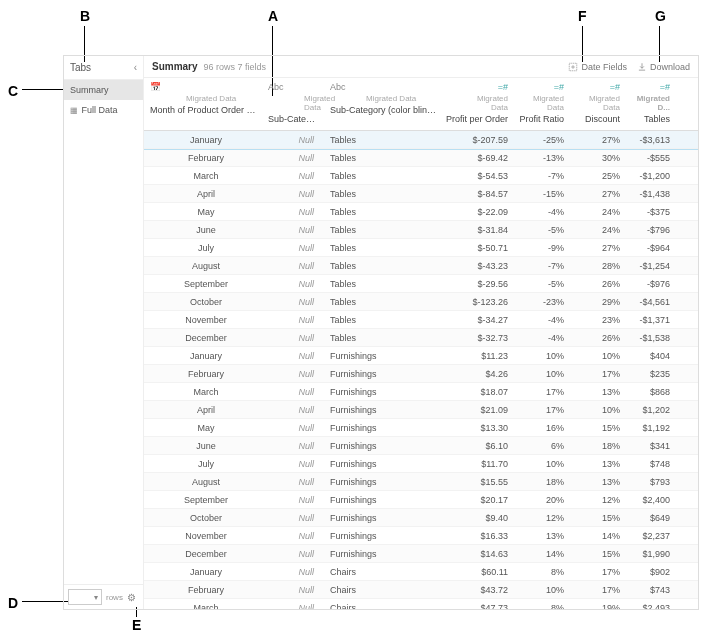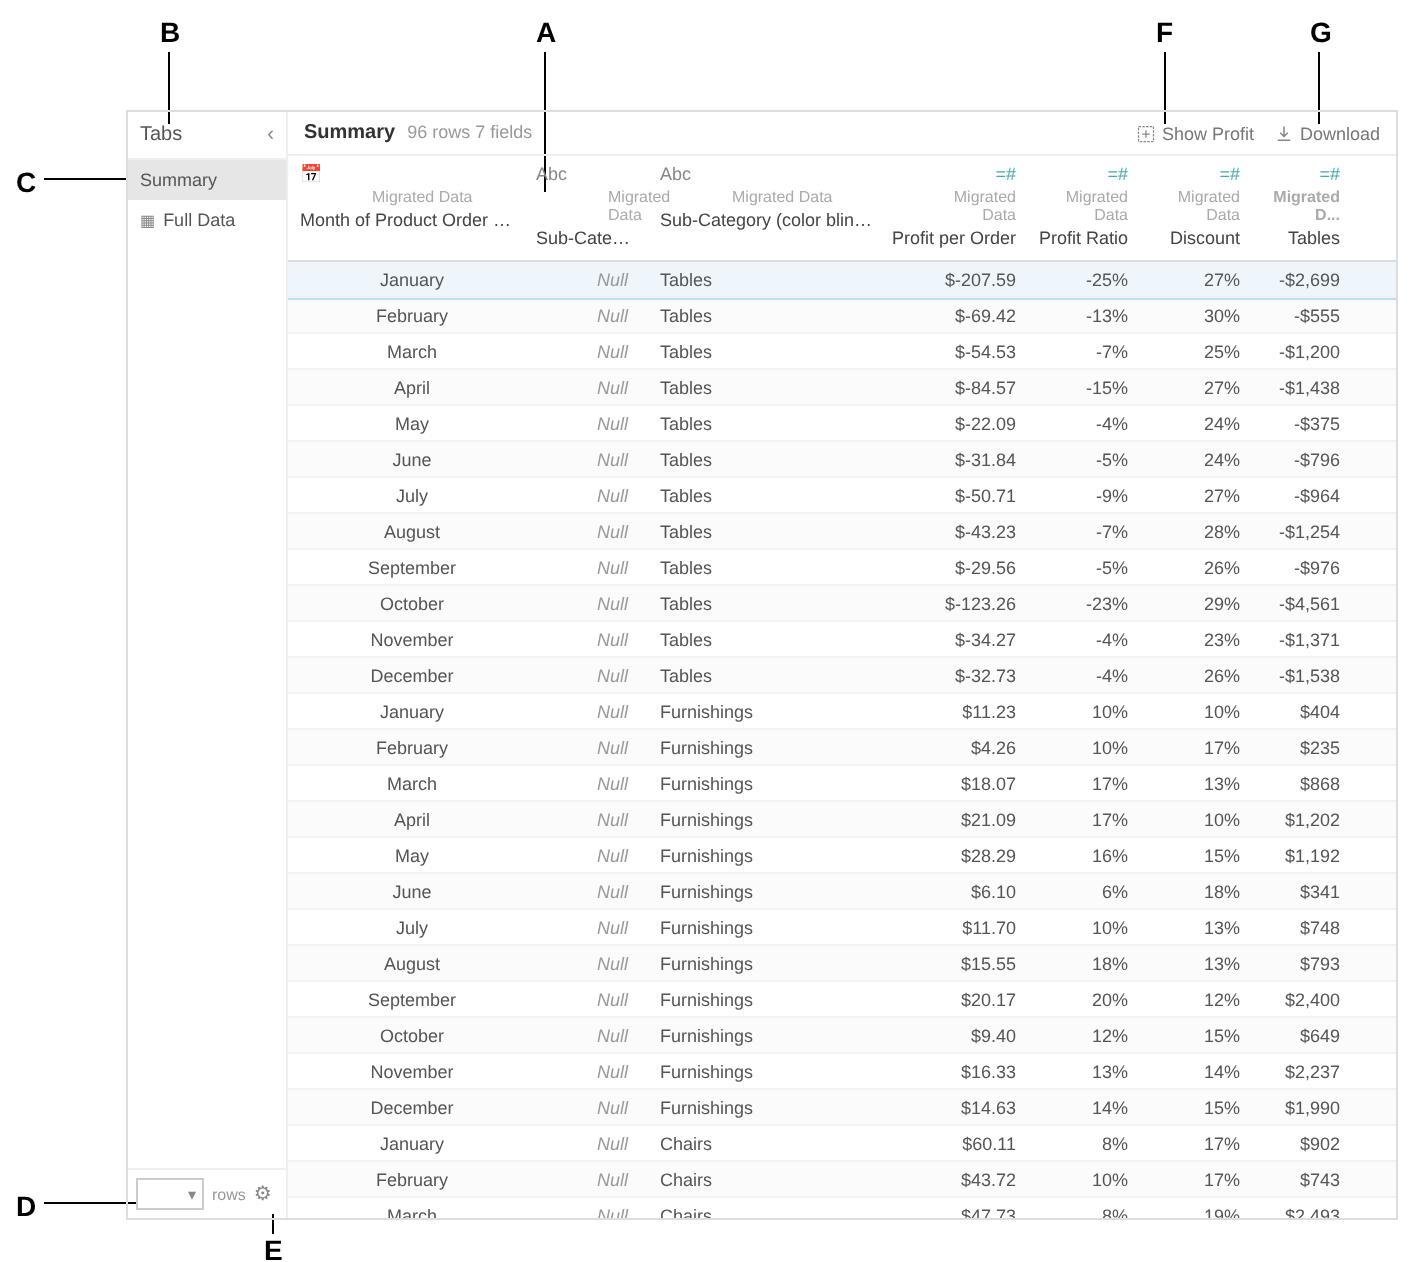--- a/index.html
+++ b/index.html
@@ -184,21 +184,21 @@
       <div class="main-title">
         <span class="t">Summary</span>
         <span class="s">96 rows  7 fields</span>
       </div>
       <div class="main-actions">
         <div class="act">
           <svg viewBox="0 0 16 16">
               <rect x="2" y="2" width="12" height="12" fill="none" stroke="#888" stroke-width="1" stroke-dasharray="2 1"></rect>
               <path d="M8 5v6M5 8h6" stroke="#888" stroke-width="1"></path>
             </svg>
-          <span>Show Profit</span>
+          <span>Date Fields</span>
         </div>
         <div class="act">
           <svg viewBox="0 0 16 16">
               <path d="M8 2v8M5 7l3 3 3-3M3 13h10" stroke="#888" stroke-width="1.2" fill="none"></path>
             </svg>
           <span>Download</span>
         </div>
       </div>
     </div>
 
@@ -241,21 +241,21 @@
       </div>
 
     <div class="rows-viewport" id="rows-viewport">
         <div class="row sel">
           <div class="cell c0">January</div>
           <div class="cell c1">Null</div>
           <div class="cell c2">Tables</div>
           <div class="cell c3">$-207.59</div>
           <div class="cell c4">-25%</div>
           <div class="cell c5">27%</div>
-          <div class="cell c6">-$2,699</div>
+          <div class="cell c6">-$3,613</div>
         </div>
         <div class="row">
           <div class="cell c0">February</div>
           <div class="cell c1">Null</div>
           <div class="cell c2">Tables</div>
           <div class="cell c3">$-69.42</div>
           <div class="cell c4">-13%</div>
           <div class="cell c5">30%</div>
           <div class="cell c6">-$555</div>
         </div>
@@ -382,21 +382,21 @@
           <div class="cell c2">Furnishings</div>
           <div class="cell c3">$21.09</div>
           <div class="cell c4">17%</div>
           <div class="cell c5">10%</div>
           <div class="cell c6">$1,202</div>
         </div>
         <div class="row">
           <div class="cell c0">May</div>
           <div class="cell c1">Null</div>
           <div class="cell c2">Furnishings</div>
-          <div class="cell c3">$28.29</div>
+          <div class="cell c3">$13.30</div>
           <div class="cell c4">16%</div>
           <div class="cell c5">15%</div>
           <div class="cell c6">$1,192</div>
         </div>
         <div class="row">
           <div class="cell c0">June</div>
           <div class="cell c1">Null</div>
           <div class="cell c2">Furnishings</div>
           <div class="cell c3">$6.10</div>
           <div class="cell c4">6%</div>

